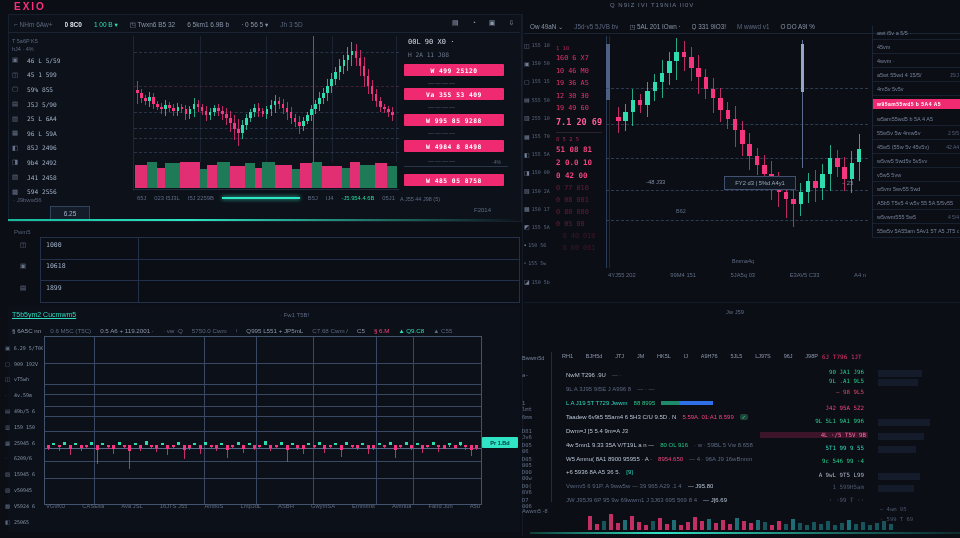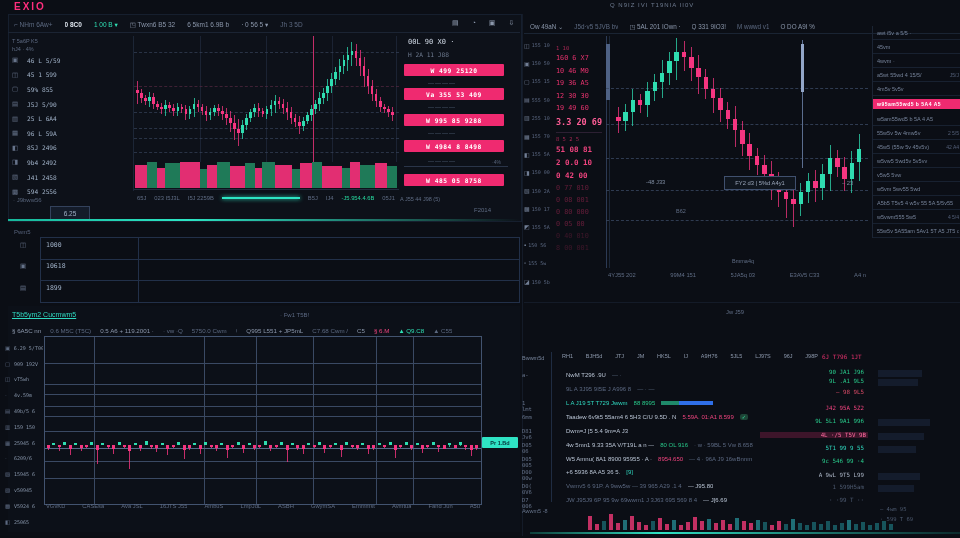--- a/index.html
+++ b/index.html
@@ -68,21 +68,21 @@
   .tri-row{display:flex;gap:2px;align-items:center;height:18.2px;}
   .tri-ico{color:#717e95;font-size:6px;}
   .tri-val{color:#5a6780;font-size:5px;font-family:"DejaVu Sans Mono",monospace;}
   #tr-book{left:556px;top:44px;width:46px;display:flex;flex-direction:column;
            font-family:"DejaVu Sans Mono",monospace;color:#e8326e;text-align:left;}
   .bk{font-size:6.8px;line-height:12.5px;}
   .bk.sm{font-size:5.5px;line-height:8px;opacity:.7;}
   .bk.hl{font-size:8.5px;line-height:15px;font-weight:bold;color:#ff5e97;}
   .bk.big{font-size:7.5px;line-height:13px;font-weight:bold;color:#f0447f;}
   .bk.dim{opacity:.4;line-height:12px;}
-  .bk.dim2{opacity:.22;line-height:12px;}
+  .bk.dim2{opacity:.22;line-height:12px;text-align:center;}
   .bk.sep{border-top:1px solid #3a2940;margin-top:2px;padding-top:2px;}
   #tr-chart{left:606px;top:36px;width:262px;height:232px;}
   .trdash{position:absolute;left:0;width:100%;border-top:1px dashed #384760;opacity:.8;}
   #tr-axis{left:608px;top:272px;width:258px;display:flex;justify-content:space-between;font-size:5.8px;color:#5f6c84;}
   #tr-sidebar{left:872px;top:26px;width:88px;border-left:1px solid #1c2534;}
   .side-row{border-bottom:1px solid #182130;padding:4px 2px 3px 4px;font-size:5.5px;color:#76839a;
             display:flex;justify-content:space-between;align-items:center;}
   .side-row .rv{color:#55617a;font-size:5px;}
   .side-hl{margin:3px 0;background:#ef2a70;height:10px;display:flex;align-items:center;padding:0 4px;
            color:#fff;font-size:5px;font-weight:bold;letter-spacing:.5px;border-bottom:none;}
@@ -687,21 +687,21 @@
         <div class="tri-val nw">150 5b</div>
       </div>
     </div>
   <div class="abs nw" id="tr-book">
       <div class="bk sm">1 10</div>
       <div class="bk ">160 6 X7</div>
       <div class="bk ">10 46 M0</div>
       <div class="bk ">19 36 A5</div>
       <div class="bk ">12 30 30</div>
       <div class="bk ">19 49 60</div>
-      <div class="bk hl">3.3 20 69</div>
+      <div class="bk hl">7.1 20 69</div>
       <div class="bk sm sep">8 5 2 5</div>
       <div class="bk big">51 08 81</div>
       <div class="bk big">2 0.0 10</div>
       <div class="bk big">0 42 00</div>
       <div class="bk dim">0 77 010</div>
       <div class="bk dim">0 08 001</div>
       <div class="bk dim">0 80 000</div>
       <div class="bk dim">0 05 00</div>
       <div class="bk dim2">0 40 010</div>
       <div class="bk dim2">8 00 001</div>

